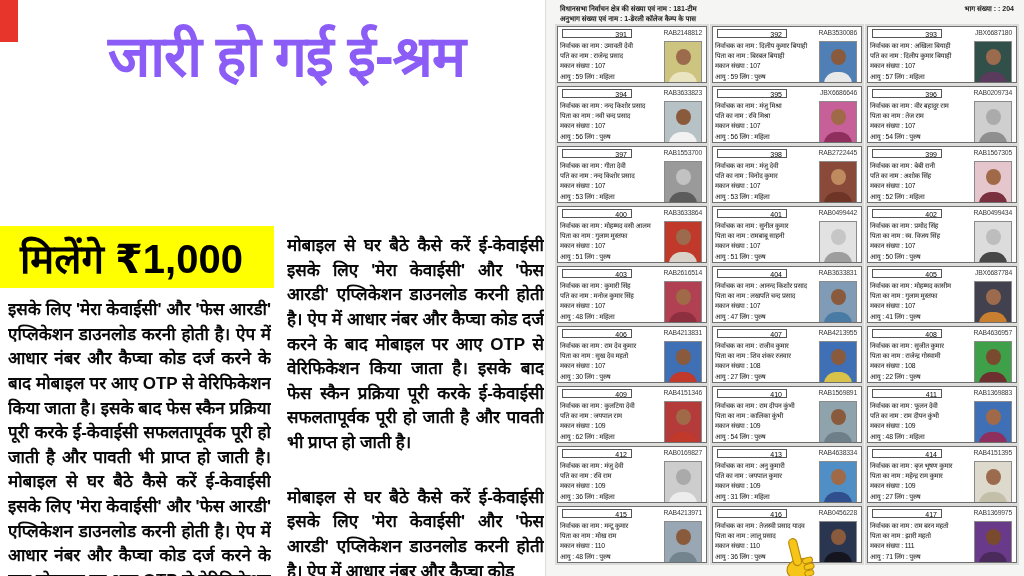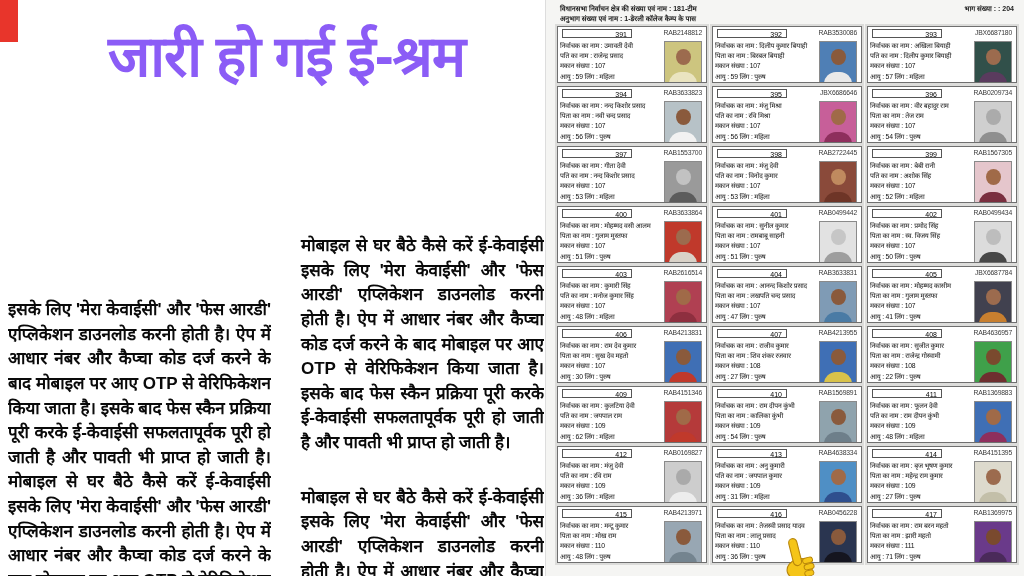--- a/index.html
+++ b/index.html
@@ -10,21 +10,21 @@
   .red-square{position:absolute;left:0;top:0;width:18px;height:42px;background:#e8352b;}
   .headline{position:absolute;left:0;top:10px;width:545px;text-align:center;
             font-weight:800;font-size:57px;line-height:1.62;color:#8b5cf6;letter-spacing:-1px;margin-left:14px;}
   .highlight{position:absolute;left:0;top:226px;width:274px;height:62px;background:#ffff00;
              display:flex;align-items:center;padding-left:20px;box-sizing:border-box;
              font-size:40px;font-weight:800;color:#000;}
   .newscol{position:absolute;font-size:17px;font-weight:600;line-height:1.45;
            text-align:justify;color:#0a0a0a;}
   .col1{left:8px;top:298px;width:263px;height:278px;overflow:hidden;}
   .col2{left:287px;top:234px;width:257px;height:342px;overflow:hidden;}
-  .col2 p{margin:0 0 30px 14px;}
+  .col2 p{margin:0 0 30px 0;}
   
   .scan{position:absolute;left:545px;top:0;width:479px;height:576px;background:#f5f5f3;
         border-left:1px solid #ddd;box-sizing:border-box;}
   .scan-header{display:flex;justify-content:space-between;align-items:flex-start;
                padding:4px 10px 2px 14px;font-size:7px;font-weight:700;color:#222;line-height:1.45;}
   .hdr-right{font-size:7px;font-weight:700;white-space:nowrap;}
   .grid{position:absolute;left:11px;top:26px;width:460px;
         display:grid;grid-template-columns:repeat(3,1fr);gap:3px 5px;}
   .vcard{background:#fff;border:1px solid #6f6f6f;box-shadow:0 0 0 2px #dcdcda;
          height:57px;box-sizing:border-box;padding:1px 2px;overflow:hidden;}
@@ -45,20 +45,21 @@
 </head>
 <body>
 
 <div class="canvas">
 
   <section class="news">
     <div class="red-square"></div>
     <div class="headline">
       <div>जारी हो गई ई-श्रम</div>
     </div>
+    <div class="highlight">मिलेंगे ₹1,000</div>
     <div class="newscol col1">इसके लिए 'मेरा केवाईसी' और 'फेस आरडी' एप्लिकेशन डाउनलोड करनी होती है। ऐप में आधार नंबर और कैप्चा कोड दर्ज करने के बाद मोबाइल पर आए OTP से वेरिफिकेशन किया जाता है। इसके बाद फेस स्कैन प्रक्रिया पूरी करके ई-केवाईसी सफलतापूर्वक पूरी हो जाती है और पावती भी प्राप्त हो जाती है।मोबाइल से घर बैठे कैसे करें ई-केवाईसी इसके लिए 'मेरा केवाईसी' और 'फेस आरडी' एप्लिकेशन डाउनलोड करनी होती है। ऐप में आधार नंबर और कैप्चा कोड दर्ज करने के बाद मोबाइल पर आए OTP से वेरिफिकेशन किया जाता है। इसके बाद फेस स्कैन प्रक्रिया पूरी करके ई-केवाईसी</div>
     <div class="newscol col2">
       <p>मोबाइल से घर बैठे कैसे करें ई-केवाईसी इसके लिए 'मेरा केवाईसी' और 'फेस आरडी' एप्लिकेशन डाउनलोड करनी होती है। ऐप में आधार नंबर और कैप्चा कोड दर्ज करने के बाद मोबाइल पर आए OTP से वेरिफिकेशन किया जाता है। इसके बाद फेस स्कैन प्रक्रिया पूरी करके ई-केवाईसी सफलतापूर्वक पूरी हो जाती है और पावती भी प्राप्त हो जाती है।</p>
       <p>मोबाइल से घर बैठे कैसे करें ई-केवाईसी इसके लिए 'मेरा केवाईसी' और 'फेस आरडी' एप्लिकेशन डाउनलोड करनी होती है। ऐप में आधार नंबर और कैप्चा कोड</p>
     </div>
   </section>
 
   <section class="scan">
     <div class="scan-header">
       <div class="hdr-left">

